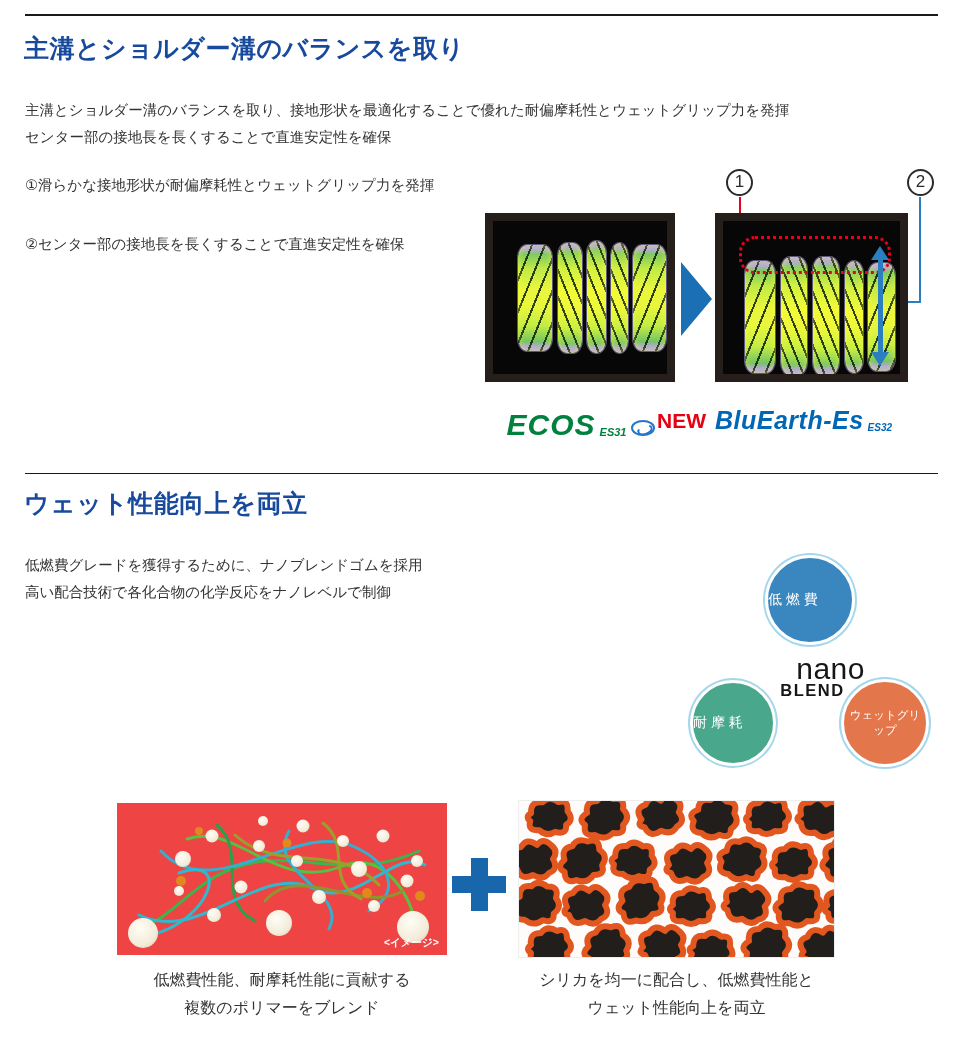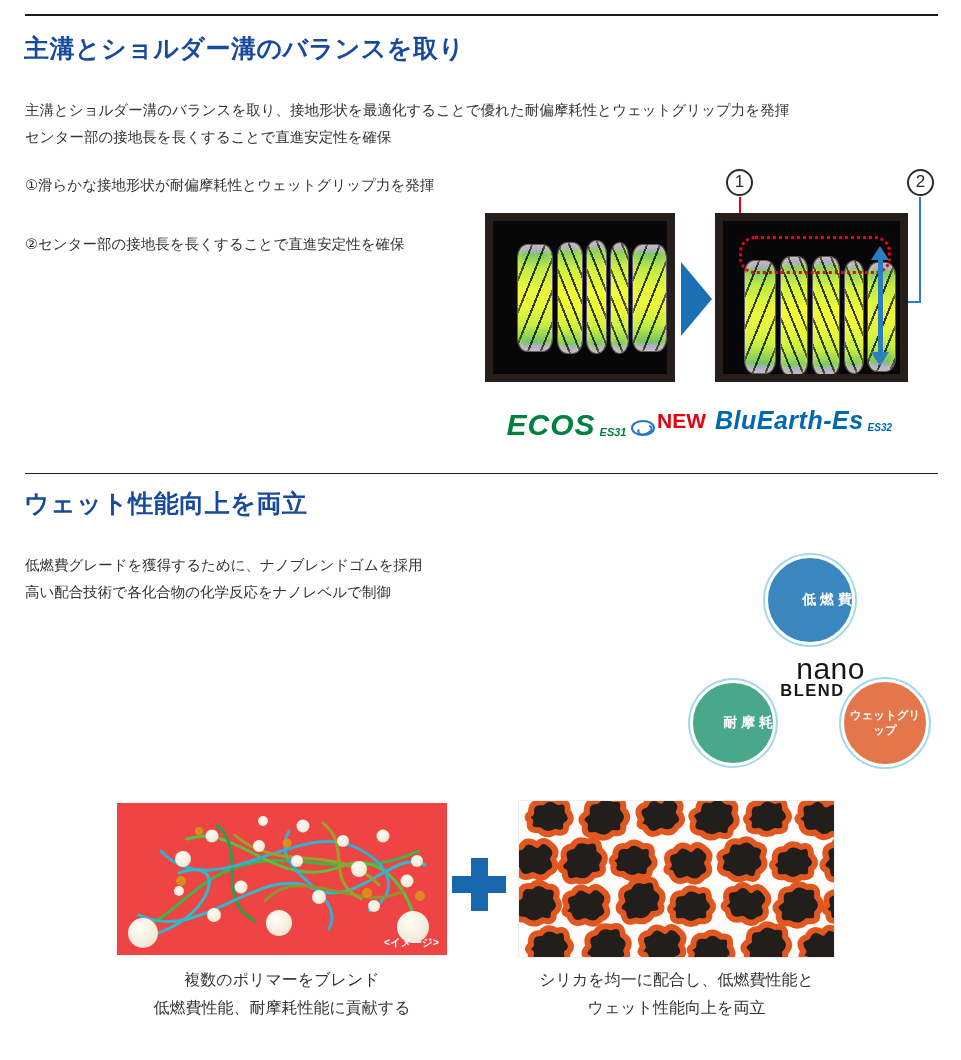--- a/index.html
+++ b/index.html
@@ -45,22 +45,22 @@
   .eco-badge { width:24px; height:16px; border:2px solid #2277c8; border-radius:50%;
                margin-left:5px; margin-bottom:2px; position:relative; }
   .eco-badge::after { content:""; position:absolute; left:4px; top:3px; width:12px; height:6px;
                border-radius:50%; border:2px solid #2277c8; border-top-color:transparent; transform:rotate(-20deg); }
   .new-txt  { font-size:21px; font-weight:900; color:#e60012; margin-right:9px; line-height:24px; }
   .blu-main { font-size:25px; font-weight:900; font-style:italic; color:#0067b5; line-height:25px; letter-spacing:0.5px;margin-top:20px; }
   .blu-sub  { font-size:10px; font-weight:900; font-style:italic; color:#0067b5; margin-left:4px; }
 
   
   .nano-circle { position:absolute; border-radius:50%; border:3px solid #fff;
-                 box-shadow:0 0 0 2px #a5d7ec; display:flex; align-items:center; justify-content:flex-end;
-                 color:#fff; font-weight:bold; text-align:center; }
+                 box-shadow:0 0 0 2px #a5d7ec; display:flex; align-items:center; justify-content:flex-start;
+                 color:#fff; font-weight:normal; text-align:center; }
   .nano-center { position:absolute; text-align:center; color:#161616; }
   .nano-word  { font-size:30px; line-height:25px; letter-spacing:0.5px;text-align:right; }
   .nano-word2 { font-size:16.5px; font-weight:800; letter-spacing:1.5px; }
 
   
   .img-frame { position:absolute; overflow:hidden; }
   .img-note { position:absolute; right:8px; bottom:5px; color:#fff; font-size:10.5px; font-weight:bold; }
   .plus-bar { position:absolute; background:#1866ac; }
   .caption { position:absolute; text-align:center; font-size:16px; line-height:28px; color:#333; }
 </style>
@@ -232,21 +232,21 @@
         <use href="#bA" transform="translate(58,124) rotate(-12 28 22)"></use>
         <use href="#bC" transform="translate(114,122)"></use>
         <use href="#bB" transform="translate(166,126) rotate(10 25 22)"></use>
         <use href="#bA" transform="translate(218,122)"></use>
         <use href="#bC" transform="translate(274,124) rotate(-8 28 22)"></use>
       </g>
     </svg>
   </div>
 
   <div class="caption" style="left:117px; top:966px; width:330px;">
+    <div>低燃費性能、耐摩耗性能に貢献する</div>
     <div>複数のポリマーをブレンド</div>
-    <div>低燃費性能、耐摩耗性能に貢献する</div>
   </div>
   <div class="caption" style="left:518px; top:966px; width:317px;">
     <div>シリカを均一に配合し、低燃費性能と</div>
     <div>ウェット性能向上を両立</div>
   </div>
 
 </div>
 
 </body></html>

